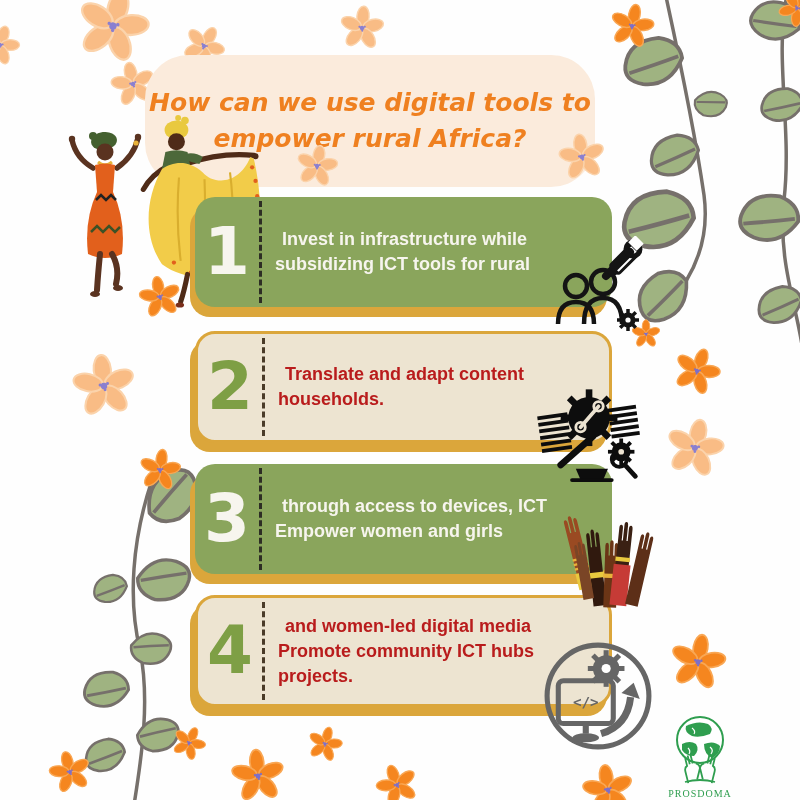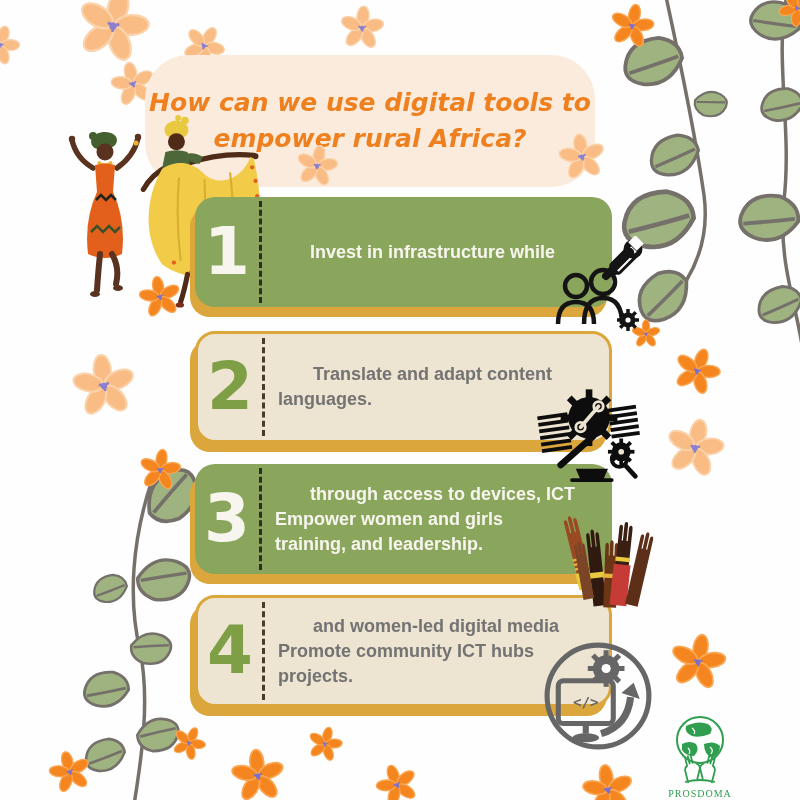--- a/index.html
+++ b/index.html
@@ -25,23 +25,23 @@
   .card.cream{background:#ede4d1;border:3px solid #dba63b;box-shadow:-5px 9px 0 0 #dba63b;}
   .num{width:64px;flex:0 0 64px;text-align:center;font-weight:bold;font-size:66px;line-height:1;
        font-family:"DejaVu Sans",sans-serif;}
   .card.green .num{color:#f7f5ee;}
   .card.cream .num{color:#7e9f45;}
   .divider{align-self:stretch;margin:4px 0;width:0;}
   .card.green .divider{border-left:3px dashed #2d2d24;}
   .card.cream .divider{border-left:3px dashed #4a3b28;}
   .txt{padding:6px 6px 6px 13px;font-weight:bold;font-size:18px;line-height:25px;
        font-family:"Liberation Sans",sans-serif;white-space:nowrap;}
-  .txt div:first-child{text-indent:7px;margin-left:28px;}
+  .txt div:first-child{text-indent:7px;}
   .card.green .txt{color:#f7f5ee;}
-  .card.cream .txt{color:#737373;}
+  .card.cream .txt{color:#b91c1c;}
 
   
   .ficon{position:absolute;z-index:5;}
 
   
   .logo{position:absolute;left:650px;top:714px;width:100px;z-index:5;text-align:center;}
   .logo .ltext{font-family:"Liberation Serif",serif;font-size:10px;letter-spacing:1px;
                color:#2f9e4f;margin-top:-2px;}
 </style>
 </head>
@@ -211,39 +211,39 @@
       <ellipse cx="61" cy="220" rx="5" ry="3" fill="#7a2e1a"></ellipse>
       <ellipse cx="126" cy="203" rx="5" ry="3" fill="#7a2e1a"></ellipse>
     </g>
   </svg>
 
   <section class="card green" style="top:197px;height:110px;">
     <div class="num">1</div>
     <div class="divider"></div>
     <div class="txt">
       <div>Invest in infrastructure while</div>
+      <div>subsidizing ICT tools for rural</div>
     </div>
   </section>
 
   <section class="card cream" style="top:331px;height:112px;">
     <div class="num">2</div>
     <div class="divider"></div>
     <div class="txt">
       <div>Translate and adapt content</div>
-      <div>languages.</div>
+      <div>households.</div>
     </div>
   </section>
 
   <section class="card green" style="top:464px;height:110px;">
     <div class="num">3</div>
     <div class="divider"></div>
     <div class="txt">
       <div>through access to devices, ICT</div>
       <div>Empower women and girls</div>
-      <div>training, and leadership.</div>
     </div>
   </section>
 
   <section class="card cream" style="top:595px;height:112px;">
     <div class="num">4</div>
     <div class="divider"></div>
     <div class="txt">
       <div>and women-led digital media</div>
       <div>Promote community ICT hubs</div>
       <div>projects.</div>

